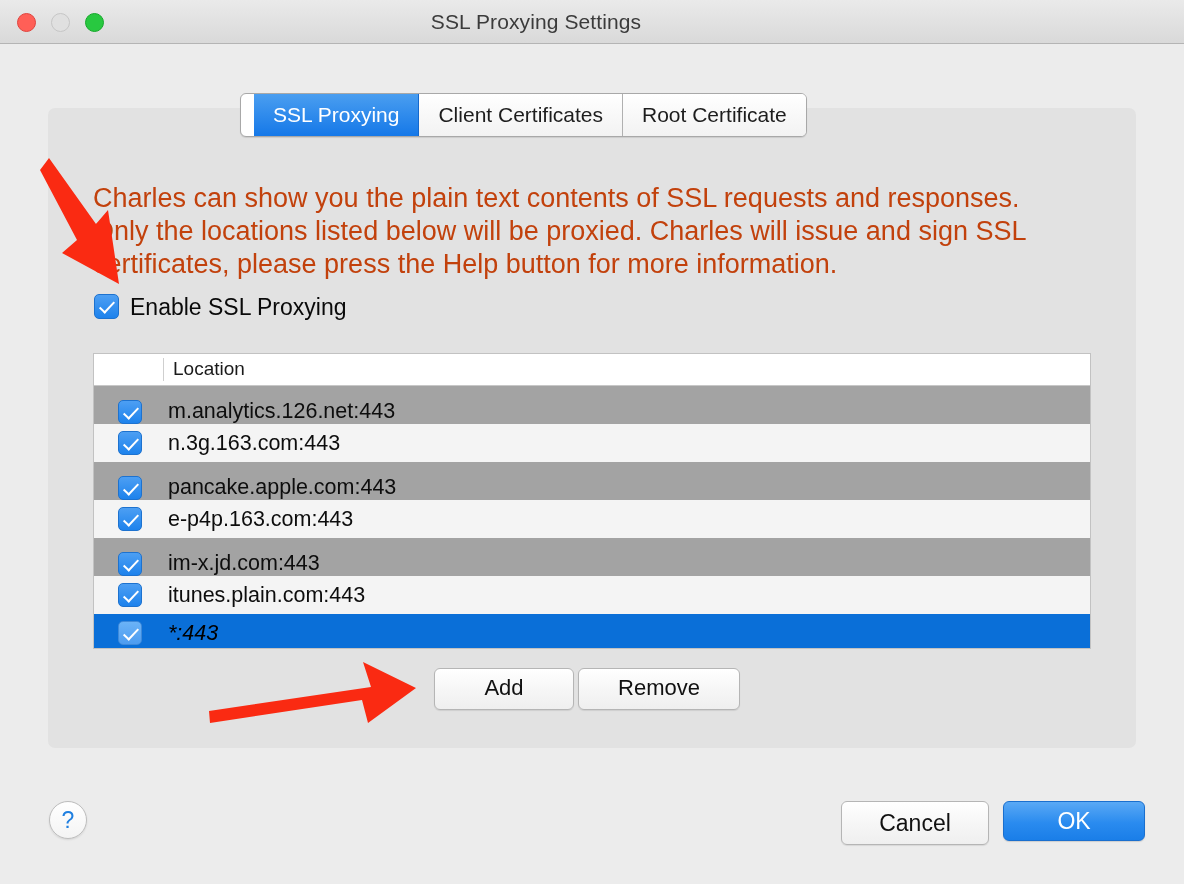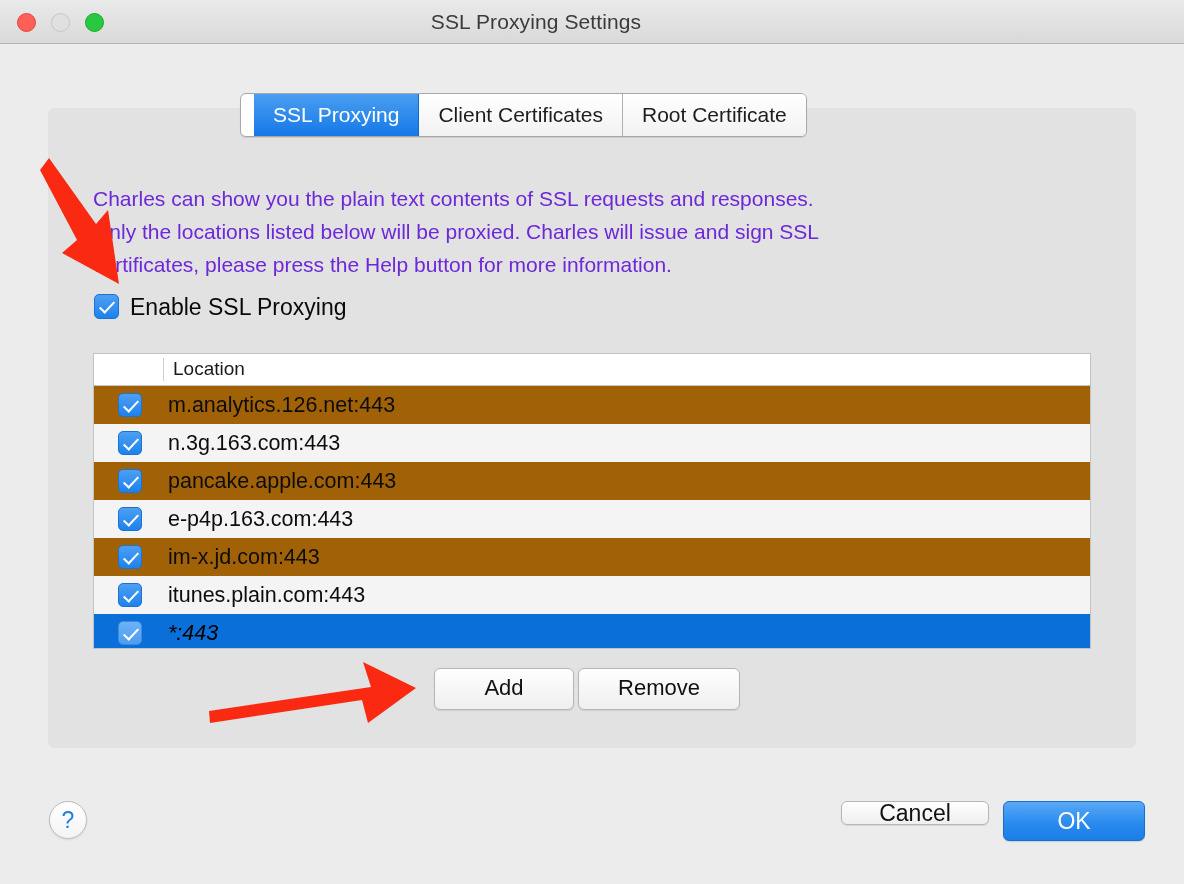--- a/index.html
+++ b/index.html
@@ -84,23 +84,23 @@
     color: #ffffff;
     border-right-color: #1568cc;
     margin-left: 13px;
   }
 
   
   #description {
     position: absolute;
     left: 93px; top: 182px;
     width: 990px;
-    font-size: 21px;
+    font-size: 27px;
     line-height: 33px;
-    color: #6d28d9;
+    color: #c2410c;
   }
   #description span { display: block; white-space: nowrap; }
 
   
   #enable-row {
     position: absolute;
     left: 94px; top: 294px;
     display: flex;
     align-items: flex-start;
     gap: 11px;
@@ -157,21 +157,21 @@
     font-size: 19px;
     color: #1a1a1a;
   }
   .row {
     height: 38px;
     display: flex;
     align-items: center;
     cursor: default;
     box-sizing: border-box;
   }
-  .row.odd  { background: #a16207; }
+  .row.odd  { background: #a3a3a3; align-items: flex-end; }
   .row.even { background: #f4f4f4; }
   .row.selected { background: #0a6fd8; }
   .row .cbox {
     margin-left: 24px;
     width: 24px; height: 24px;
   }
   .row.selected .cbox {
     background: linear-gradient(to bottom, #6bb3f7 0%, #4d9cf0 100%);
     border-color: #3f8ada;
   }
@@ -218,21 +218,21 @@
     align-items: center;
     justify-content: center;
     font-size: 23px;
     color: #1f7fe0;
     cursor: default;
     box-sizing: border-box;
   }
   #btn-cancel {
     position: absolute;
     left: 841px; top: 801px;
-    width: 148px; height: 24px;
+    width: 148px; height: 44px;
     display: flex; align-items: center; justify-content: center;
     font-size: 23px;
     color: #111111;
     background: linear-gradient(to bottom, #ffffff 0%, #f6f6f6 52%, #efefef 100%);
     border: 1px solid #b5b5b5;
     border-radius: 6px;
     box-shadow: 0 1px 1px rgba(0,0,0,0.09);
     box-sizing: border-box;
     cursor: default;
   }

